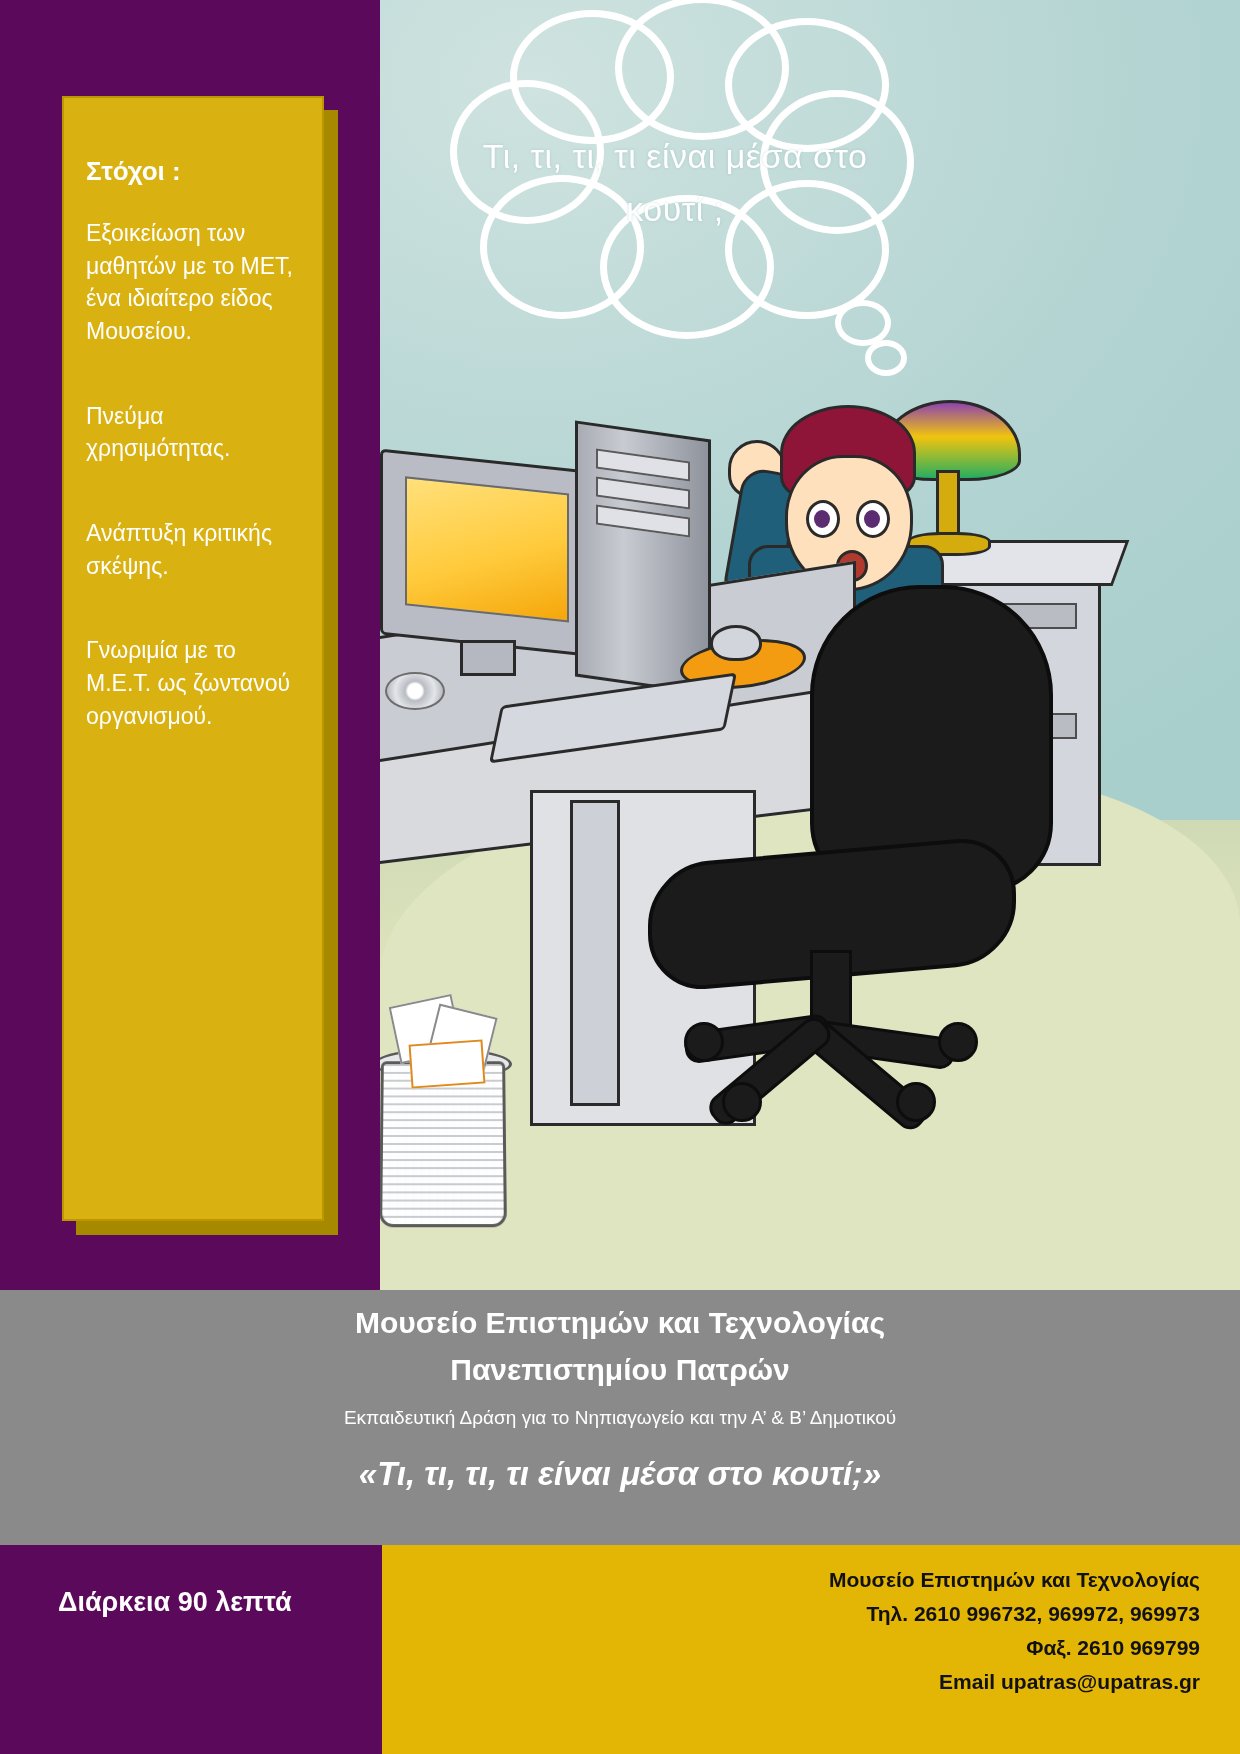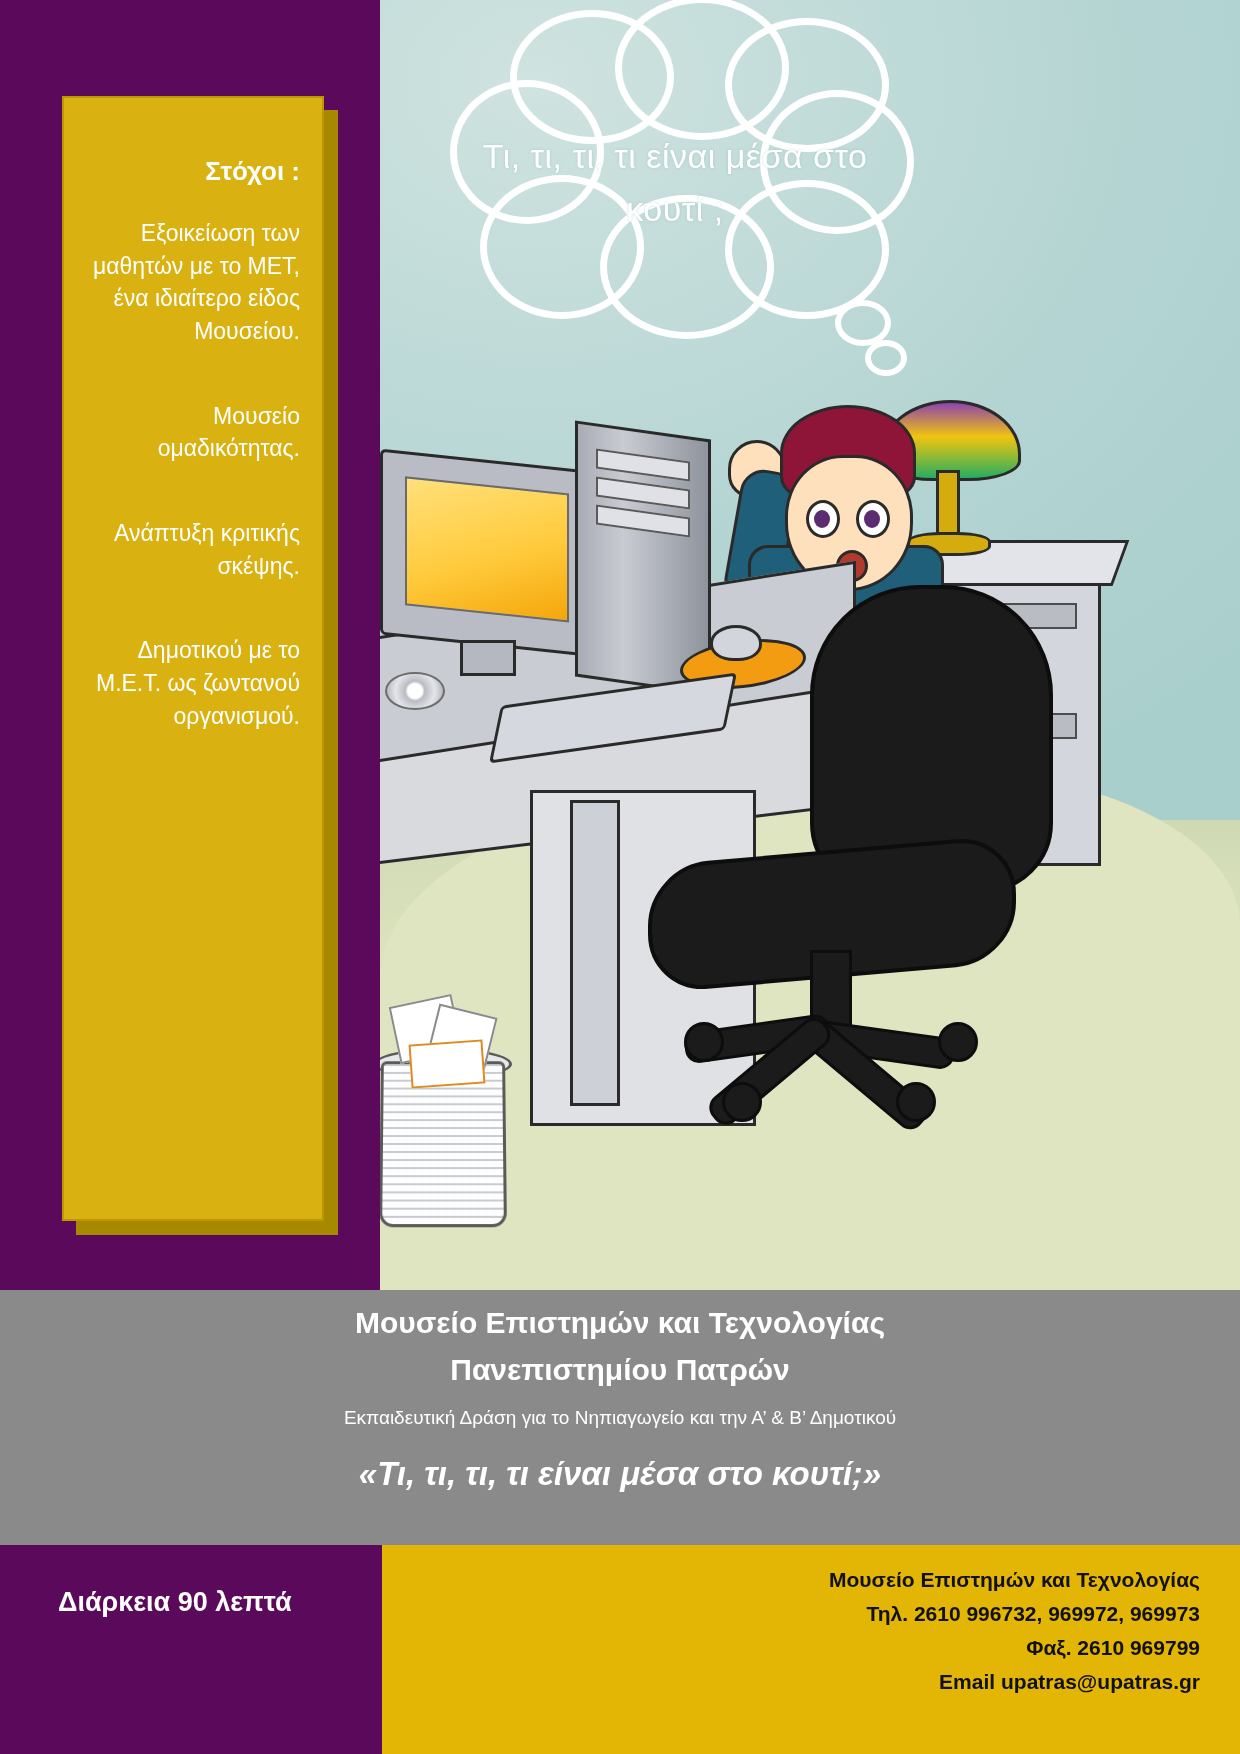--- a/index.html
+++ b/index.html
@@ -377,21 +377,20 @@
   }
   .goals-box {
     position: absolute;
     left: 62px; top: 96px;
     width: 262px; height: 1125px;
     background: #d9b110;
     border: 2px solid #bb9800;
     box-sizing: border-box;
     padding: 58px 22px 20px 22px;
     color: #ffffff;
-    text-align: right;
   }
   .goals-title {
     font-size: 26px;
     font-weight: bold;
     margin-bottom: 30px;
   }
   .goals-item {
     font-size: 23px;
     line-height: 1.42;
     margin-bottom: 52px;
@@ -550,23 +549,23 @@
       <div class="bin"></div>
       <div class="paper" style="left:14px; top:1000px; width:60px; height:54px;"></div>
       <div class="paper" style="left:52px; top:1010px; width:56px; height:50px; transform:rotate(14deg);"></div>
       <div class="paper" style="left:30px; top:1042px; width:70px; height:40px; transform:rotate(-4deg); border-color:#e08a1e;"></div>
     </div>
 
     <div class="goals-shadow"></div>
     <div class="goals-box">
       <div class="goals-title">Στόχοι :</div>
       <div class="goals-item">Εξοικείωση των μαθητών με το ΜΕΤ, ένα ιδιαίτερο είδος Μουσείου.</div>
-      <div class="goals-item">Μουσείο ομαδικότητας.</div>
+      <div class="goals-item">Πνεύμα χρησιμότητας.</div>
       <div class="goals-item">Ανάπτυξη κριτικής σκέψης.</div>
-      <div class="goals-item">Δημοτικού με το Μ.Ε.Τ. ως ζωντανού οργανισμού.</div>
+      <div class="goals-item">Γνωριμία με το Μ.Ε.Τ. ως ζωντανού οργανισμού.</div>
     </div>
   </div>
 
   <div class="banner">
     <div class="line1">Μουσείο Επιστημών και Τεχνολογίας</div>
     <div class="line2">Πανεπιστημίου Πατρών</div>
     <div class="sub">Εκπαιδευτική Δράση για το Νηπιαγωγείο και την Α’ &amp; Β’ Δημοτικού</div>
     <div class="quote">«Τι, τι, τι, τι είναι μέσα στο κουτί;»</div>
   </div>
 

